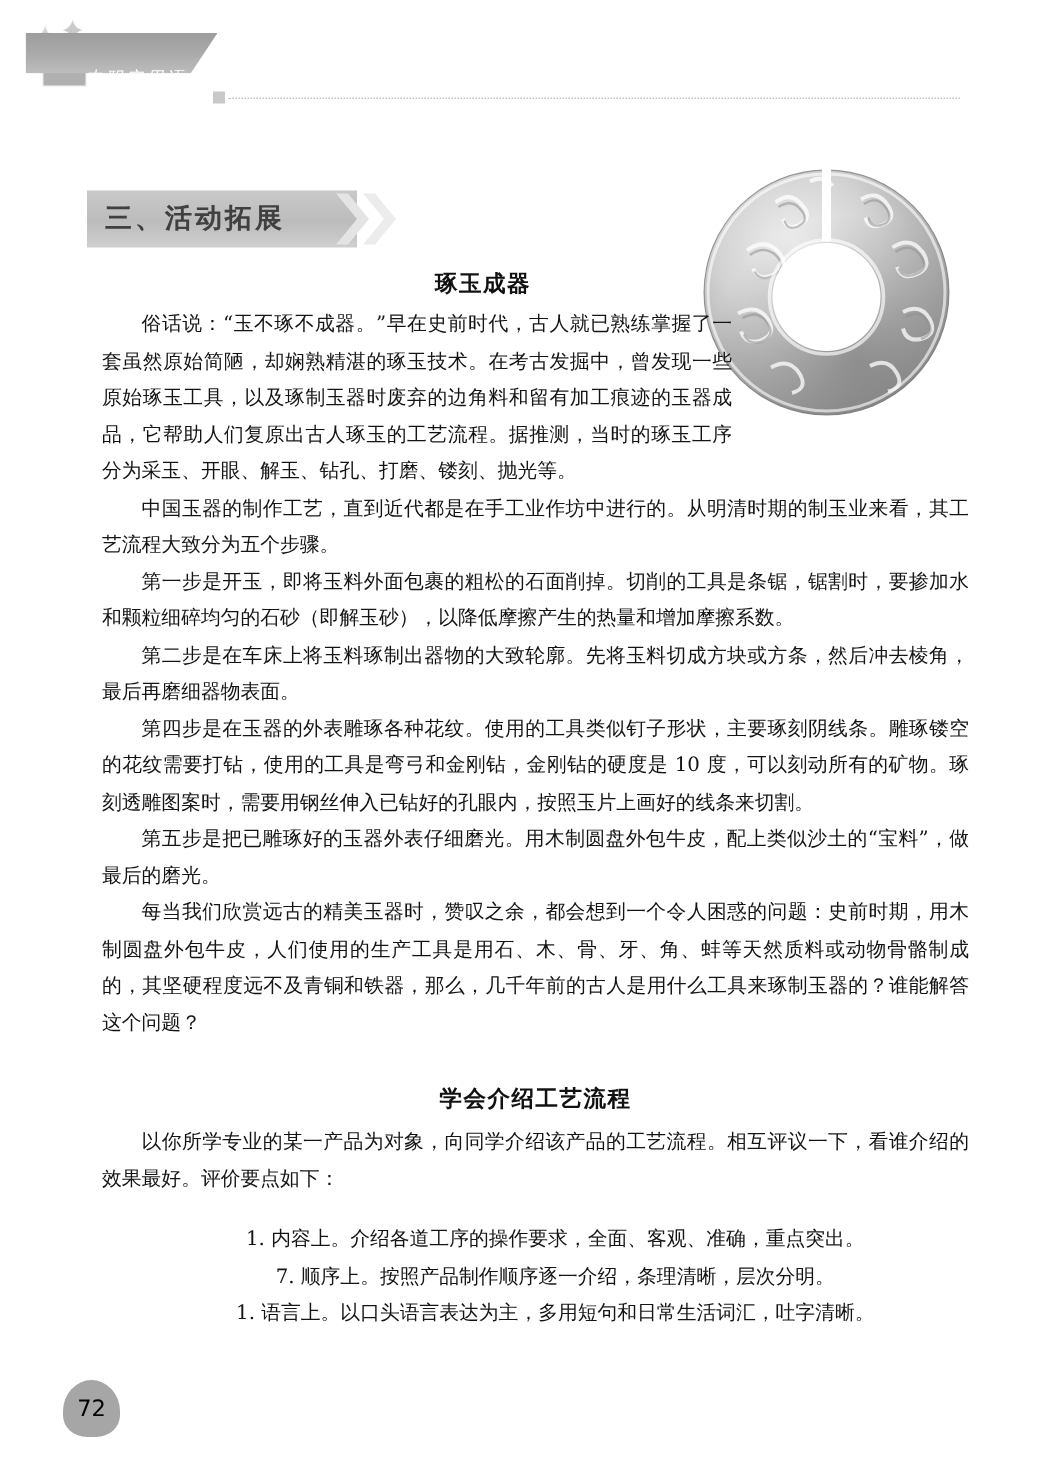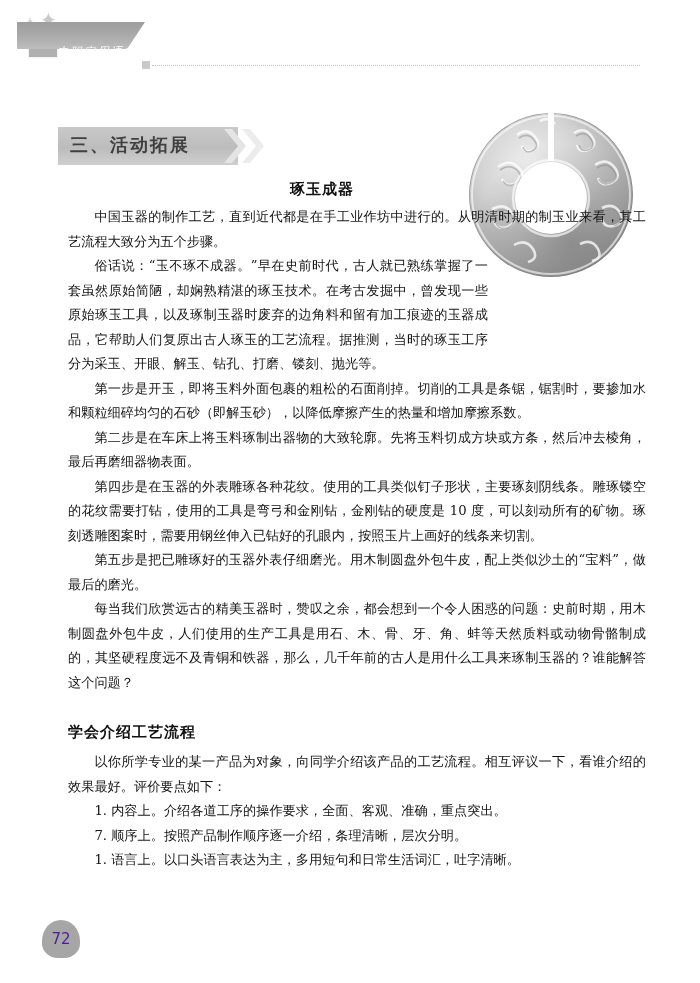--- a/index.html
+++ b/index.html
@@ -163,48 +163,49 @@
     color: #141414;
   }
   .para.narrow {
     width: 420px;
   }
 
   .task-title {
     font-family: "DejaVu Sans", "Liberation Sans", sans-serif;
     font-size: 15px;
     font-weight: bold;
-    text-align: left;
+    text-align: center;
     letter-spacing: 1px;
     margin: 28px 0 8px 0;
     color: #111111;
   }
   .crit-list {
-    margin: 0;
+    margin: 16px;
     padding: 0;
     list-style: none;
+    text-align: center;
   }
   .crit-item {
     font-size: 13.2px;
     line-height: 24.5px;
     text-indent: 2em;
     margin: 0;
     color: #141414;
   }
 
   
   .folio {
     position: absolute;
     left: 42px;
     top: 920px;
     width: 38px;
     height: 38px;
     border-radius: 50% 50% 42% 42% / 55% 55% 38% 38%;
     background: #a6a6a6;
-    color: #4c1d95;
+    color: #000000;
     font-family: "DejaVu Sans", "Liberation Sans", sans-serif;
     font-size: 15px;
     display: flex;
     align-items: center;
     justify-content: center;
   }
 </style>
 </head>
 <body>
 
@@ -283,22 +284,22 @@
 
         <circle cx="89" cy="90" r="79" fill="none" stroke="#ffffff" stroke-opacity="0.6" stroke-width="2"></circle>
         <circle cx="89" cy="93" r="38" fill="none" stroke="#ffffff" stroke-opacity="0.65" stroke-width="2.4"></circle>
         <circle cx="89" cy="90" r="82" fill="none" stroke="#7e7e7e" stroke-opacity="0.7" stroke-width="1.6"></circle>
       </g>
     </svg>
   </div>
 
   <div class="article">
     <h2 class="art-title first">琢玉成器</h2>
+    <p class="para narrow">俗话说：“玉不琢不成器。”早在史前时代，古人就已熟练掌握了一套虽然原始简陋，却娴熟精湛的琢玉技术。在考古发掘中，曾发现一些原始琢玉工具，以及琢制玉器时废弃的边角料和留有加工痕迹的玉器成品，它帮助人们复原出古人琢玉的工艺流程。据推测，当时的琢玉工序分为采玉、开眼、解玉、钻孔、打磨、镂刻、抛光等。</p>
     <p class="para">中国玉器的制作工艺，直到近代都是在手工业作坊中进行的。从明清时期的制玉业来看，其工艺流程大致分为五个步骤。</p>
-    <p class="para narrow">俗话说：“玉不琢不成器。”早在史前时代，古人就已熟练掌握了一套虽然原始简陋，却娴熟精湛的琢玉技术。在考古发掘中，曾发现一些原始琢玉工具，以及琢制玉器时废弃的边角料和留有加工痕迹的玉器成品，它帮助人们复原出古人琢玉的工艺流程。据推测，当时的琢玉工序分为采玉、开眼、解玉、钻孔、打磨、镂刻、抛光等。</p>
     <p class="para">第一步是开玉，即将玉料外面包裹的粗松的石面削掉。切削的工具是条锯，锯割时，要掺加水和颗粒细碎均匀的石砂（即解玉砂），以降低摩擦产生的热量和增加摩擦系数。</p>
     <p class="para">第二步是在车床上将玉料琢制出器物的大致轮廓。先将玉料切成方块或方条，然后冲去棱角，最后再磨细器物表面。</p>
     <p class="para">第四步是在玉器的外表雕琢各种花纹。使用的工具类似钉子形状，主要琢刻阴线条。雕琢镂空的花纹需要打钻，使用的工具是弯弓和金刚钻，金刚钻的硬度是 10 度，可以刻动所有的矿物。琢刻透雕图案时，需要用钢丝伸入已钻好的孔眼内，按照玉片上画好的线条来切割。</p>
     <p class="para">第五步是把已雕琢好的玉器外表仔细磨光。用木制圆盘外包牛皮，配上类似沙土的“宝料”，做最后的磨光。</p>
     <p class="para">每当我们欣赏远古的精美玉器时，赞叹之余，都会想到一个令人困惑的问题：史前时期，用木制圆盘外包牛皮，人们使用的生产工具是用石、木、骨、牙、角、蚌等天然质料或动物骨骼制成的，其坚硬程度远不及青铜和铁器，那么，几千年前的古人是用什么工具来琢制玉器的？谁能解答这个问题？</p>
 
     <h2 class="task-title">学会介绍工艺流程</h2>
     <p class="para">以你所学专业的某一产品为对象，向同学介绍该产品的工艺流程。相互评议一下，看谁介绍的效果最好。评价要点如下：</p>
     <ul class="crit-list">
       <li class="crit-item">1. 内容上。介绍各道工序的操作要求，全面、客观、准确，重点突出。</li>

